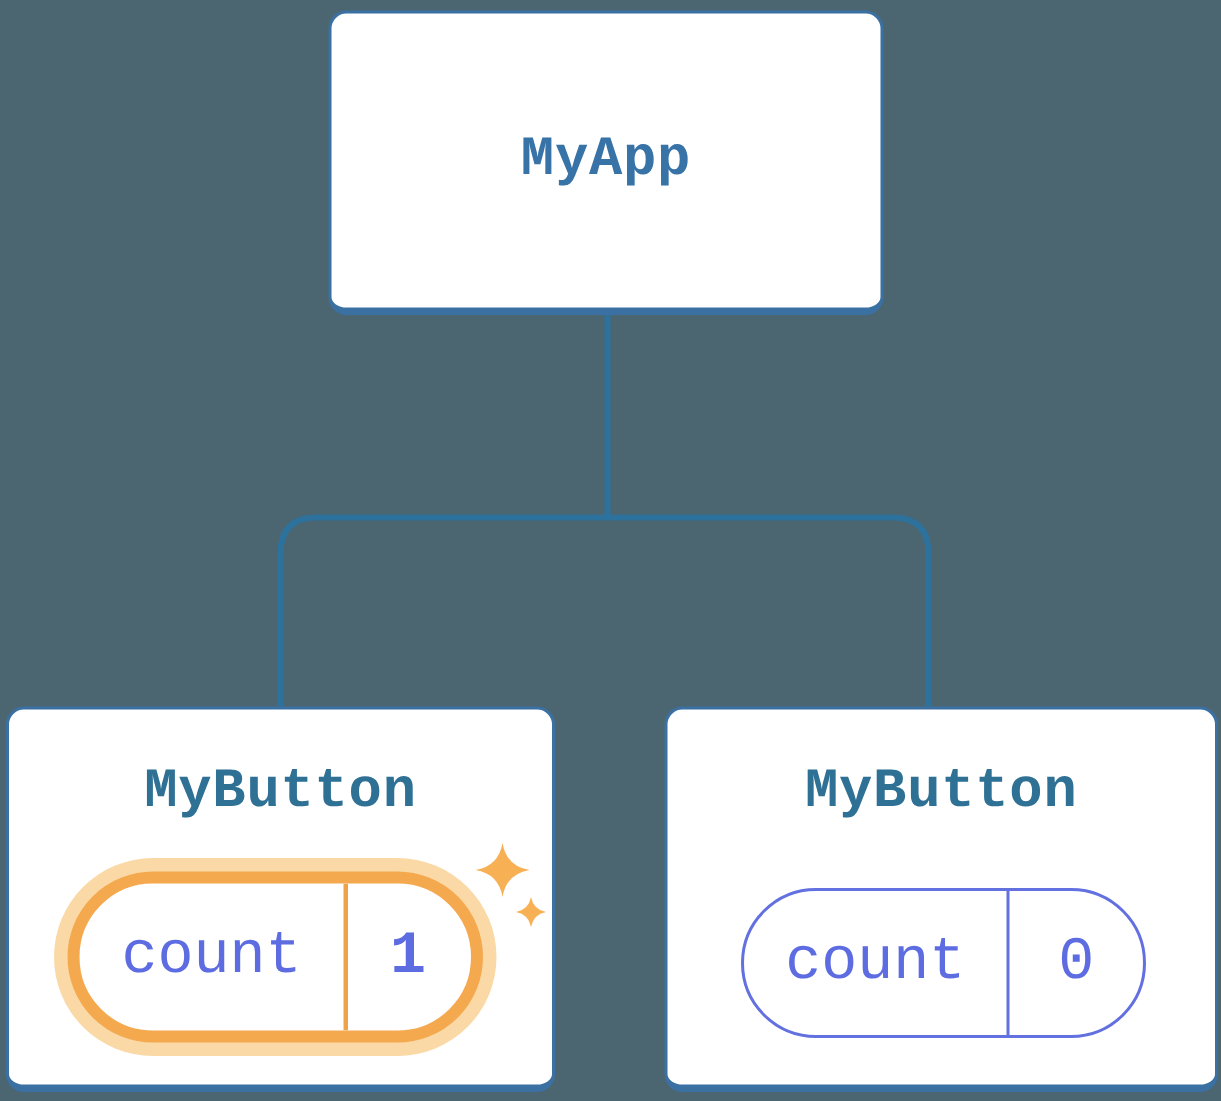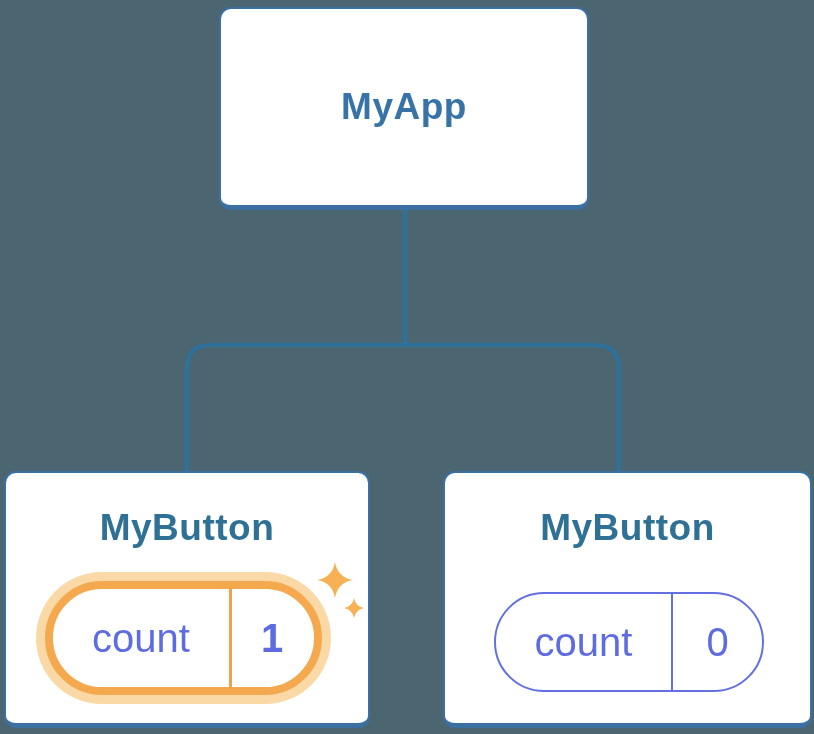--- a/index.html
+++ b/index.html
@@ -1,21 +1,21 @@
 <!DOCTYPE html>
 <html style="--bg: #4C6671; --card-border: #3B70A3; --connector: #2D719D; --root-title: #3873A8; --child-title: #2F7095; --indigo-border: #6370E0; --indigo-text: #5E6CE2; --orange: #F5A94E; --orange-glow: #FAD9A6; --orange-divider: #F0A24B; --sparkle: #F8B055;"><head>
 <meta charset="utf-8">
 <style>
   html, body { margin: 0; padding: 0; }
   #canvas {
     position: relative;
     width: 814px;
     height: 734px;
     background: var(--bg, #4C6671);
-    font-family: Liberation Sans, sans-serif;
+    font-family: Liberation Mono, monospace;
     overflow: hidden;
   }
   #connector-layer {
     position: absolute;
     left: 0; top: 0;
     z-index: 0;
   }
   .card {
     position: absolute;
     background: #ffffff;

